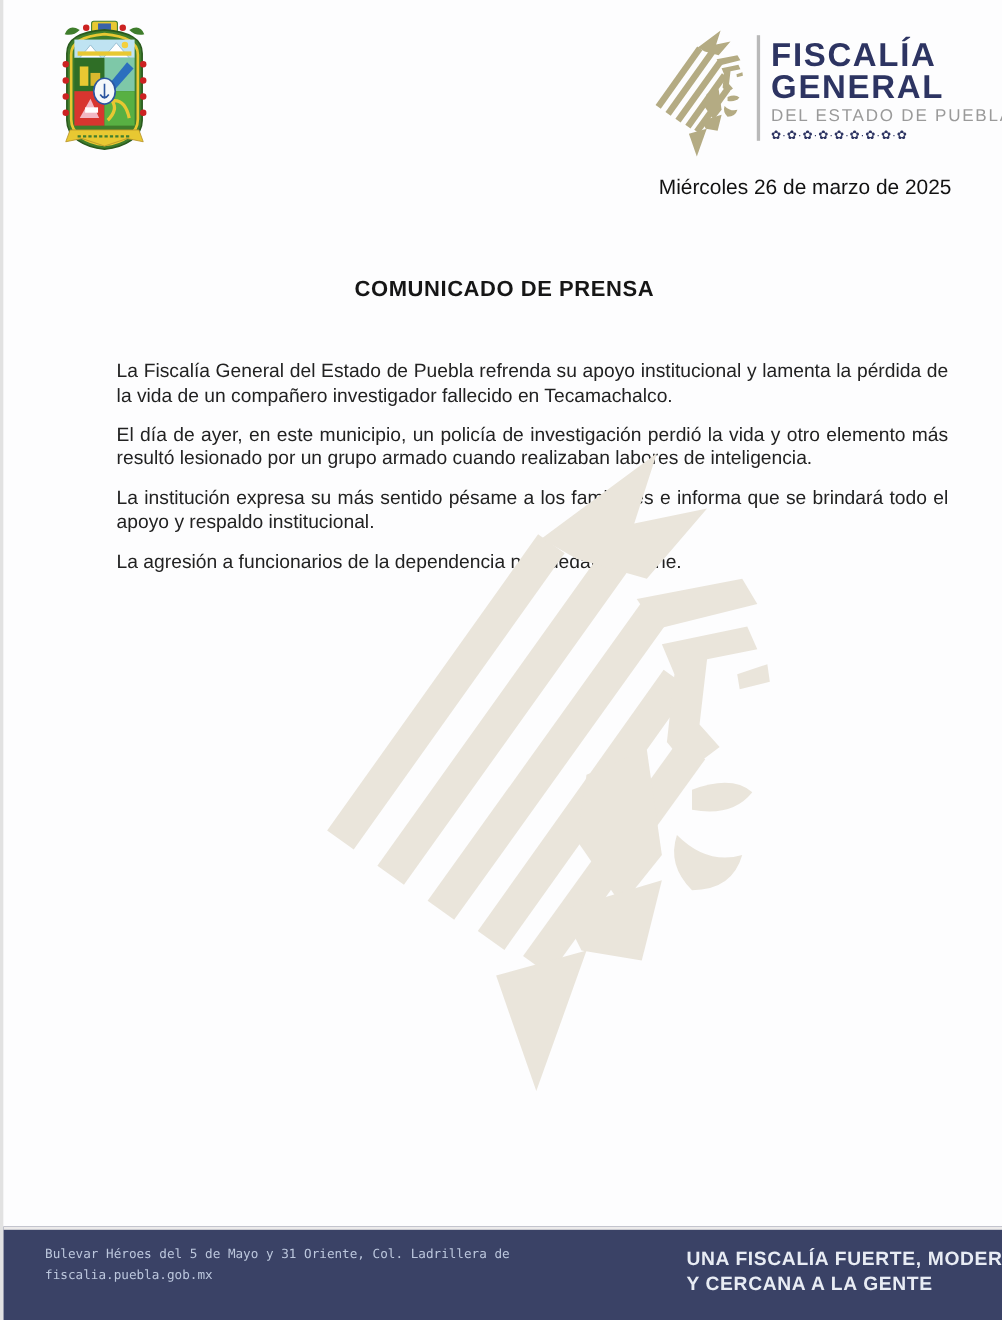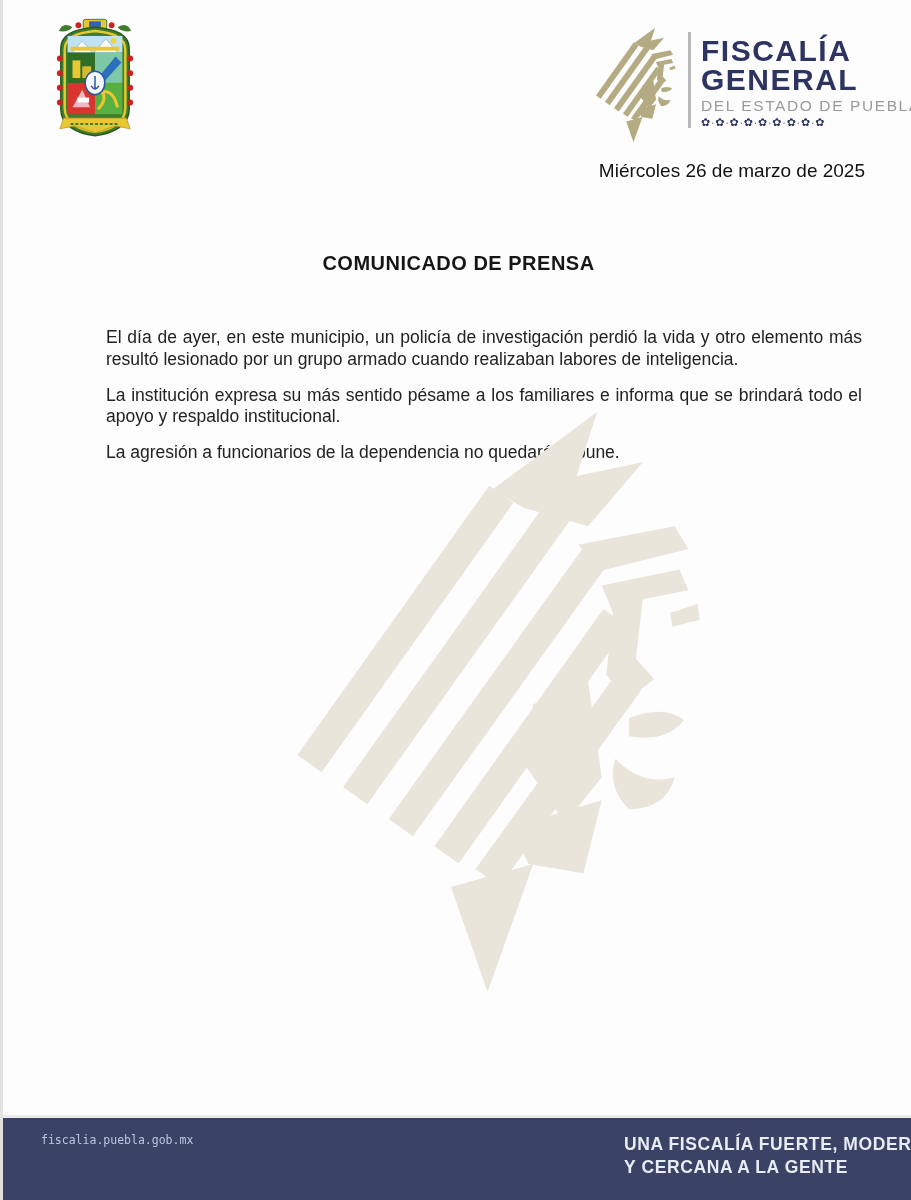--- a/index.html
+++ b/index.html
@@ -161,31 +161,33 @@
       <div class="brand-l3">DEL ESTADO DE PUEBLA</div>
       <div class="brand-ornament">✿∙✿∙✿∙✿∙✿∙✿∙✿∙✿∙✿</div>
     </div>
   </div>
 
   <div class="date-line">Miércoles 26 de marzo de 2025</div>
 
   <div class="doc-title">COMUNICADO DE PRENSA</div>
 
   <div class="body-text">
+    <p>La Fiscalía General del Estado de Puebla refrenda su apoyo institucional y lamenta la pérdida de la vida de un compañero investigador fallecido en Tecamachalco.</p>
     <p>El día de ayer, en este municipio, un policía de investigación perdió la vida y otro elemento más resultó lesionado por un grupo armado cuando realizaban labores de inteligencia.</p>
     <p>La institución expresa su más sentido pésame a los familiares e informa que se brindará todo el apoyo y respaldo institucional.</p>
     <p>La agresión a funcionarios de la dependencia no quedará impune.</p>
   </div>
 
   <svg class="watermark" viewBox="0 0 205 262">
     <use href="#eagle-mark"></use>
   </svg>
 
   <div class="footer">
     <div class="footer-left">
+      <div>Bulevar Héroes del 5 de Mayo y 31 Oriente, Col. Ladrillera de</div>
       <div>fiscalia.puebla.gob.mx</div>
     </div>
     <div class="footer-right">
       <div>UNA FISCALÍA FUERTE, MODERNA</div>
       <div>Y CERCANA A LA GENTE</div>
     </div>
   </div>
 
 </div>
 

